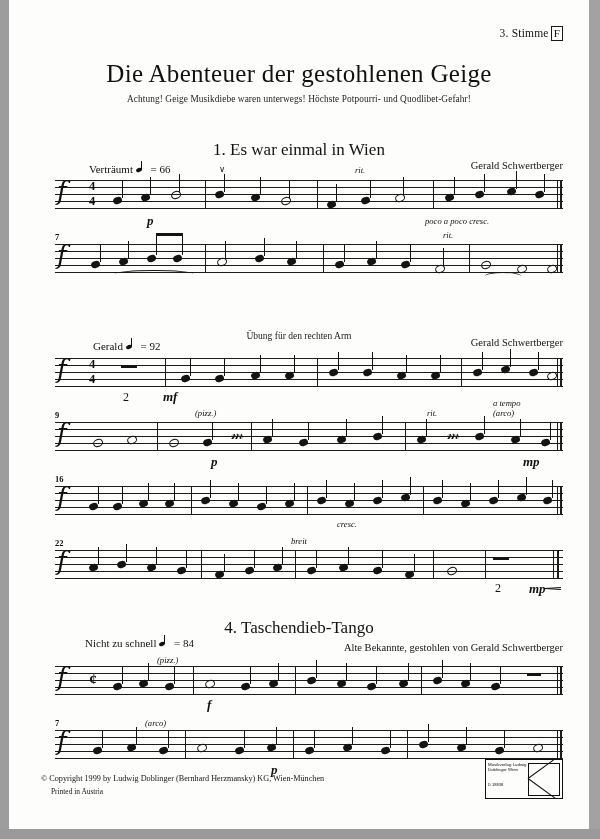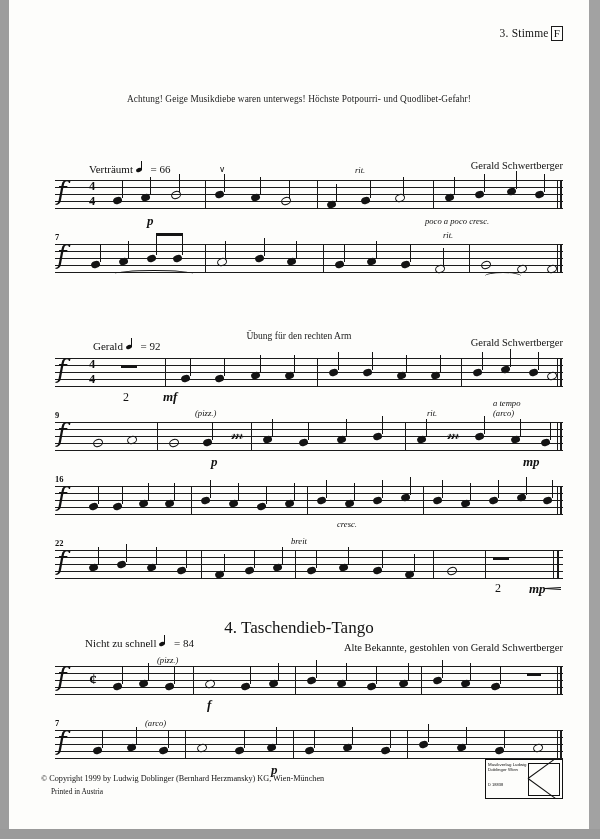--- a/index.html
+++ b/index.html
@@ -141,22 +141,24 @@
   <div class="scan-edge-left"></div>
   <div class="scan-edge-right"></div>
   <div class="scan-edge-bottom"></div>
 
   <div class="sheet">
 
     <div class="hdr-right">
       <span>3. Stimme</span><span class="boxed">F</span>
     </div>
 
+    <div class="title">Die Abenteuer der gestohlenen Geige</div>
     <div class="subtitle">Achtung! Geige Musikdiebe waren unterwegs! Höchste Potpourri- und Quodlibet-Gefahr!</div>
 
+    <div class="mv-title" style="top:140px;">1. Es war einmal in Wien</div>
     <div class="composer" style="top:160px;">Gerald Schwertberger</div>
     <div class="tempo" style="left:80px;top:163px;">
       <span>Verträumt</span>
       <span class="metro"><span class="mh"></span><span class="ms"></span></span>
       <span>= 66</span>
     </div>
 
     <div class="system" style="left:46px;top:180px;width:508px;height:34px;">
       <div class="sline" style="top:0;width:508px;"></div>
       <div class="sline" style="top:7px;width:508px;"></div>

